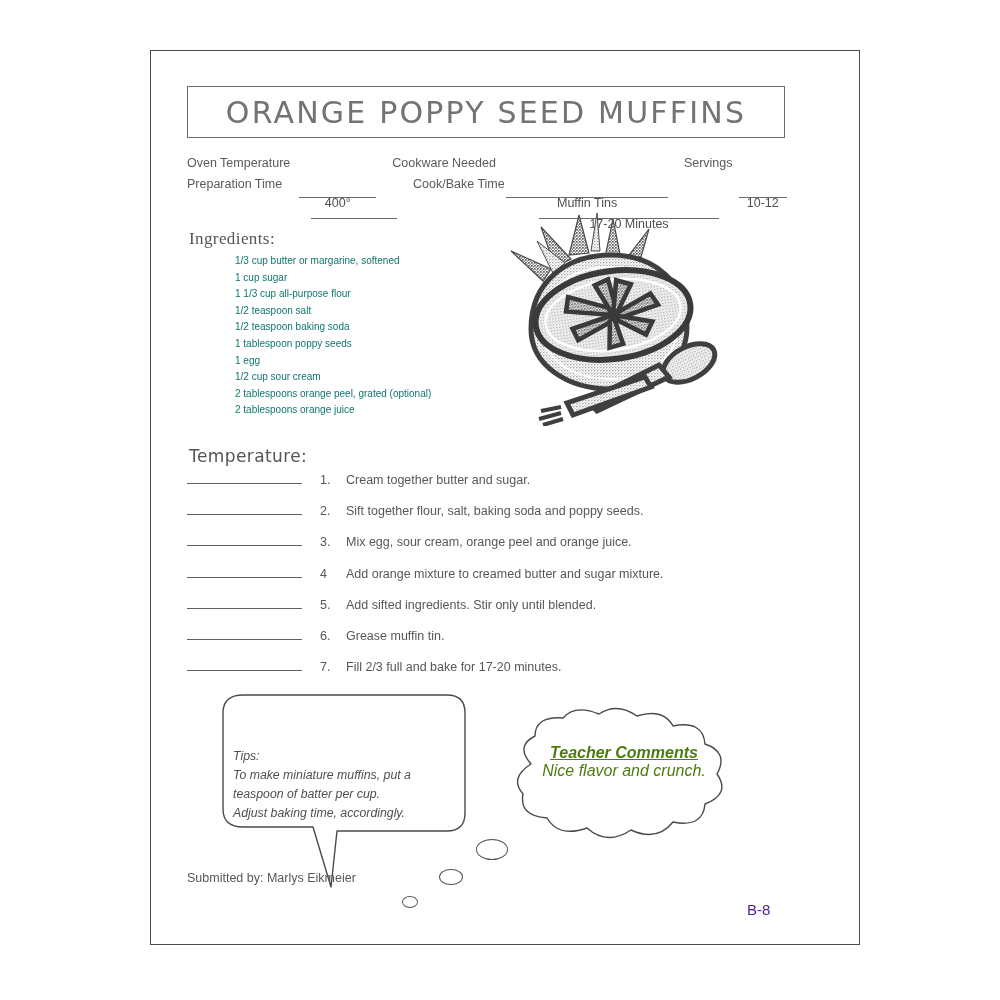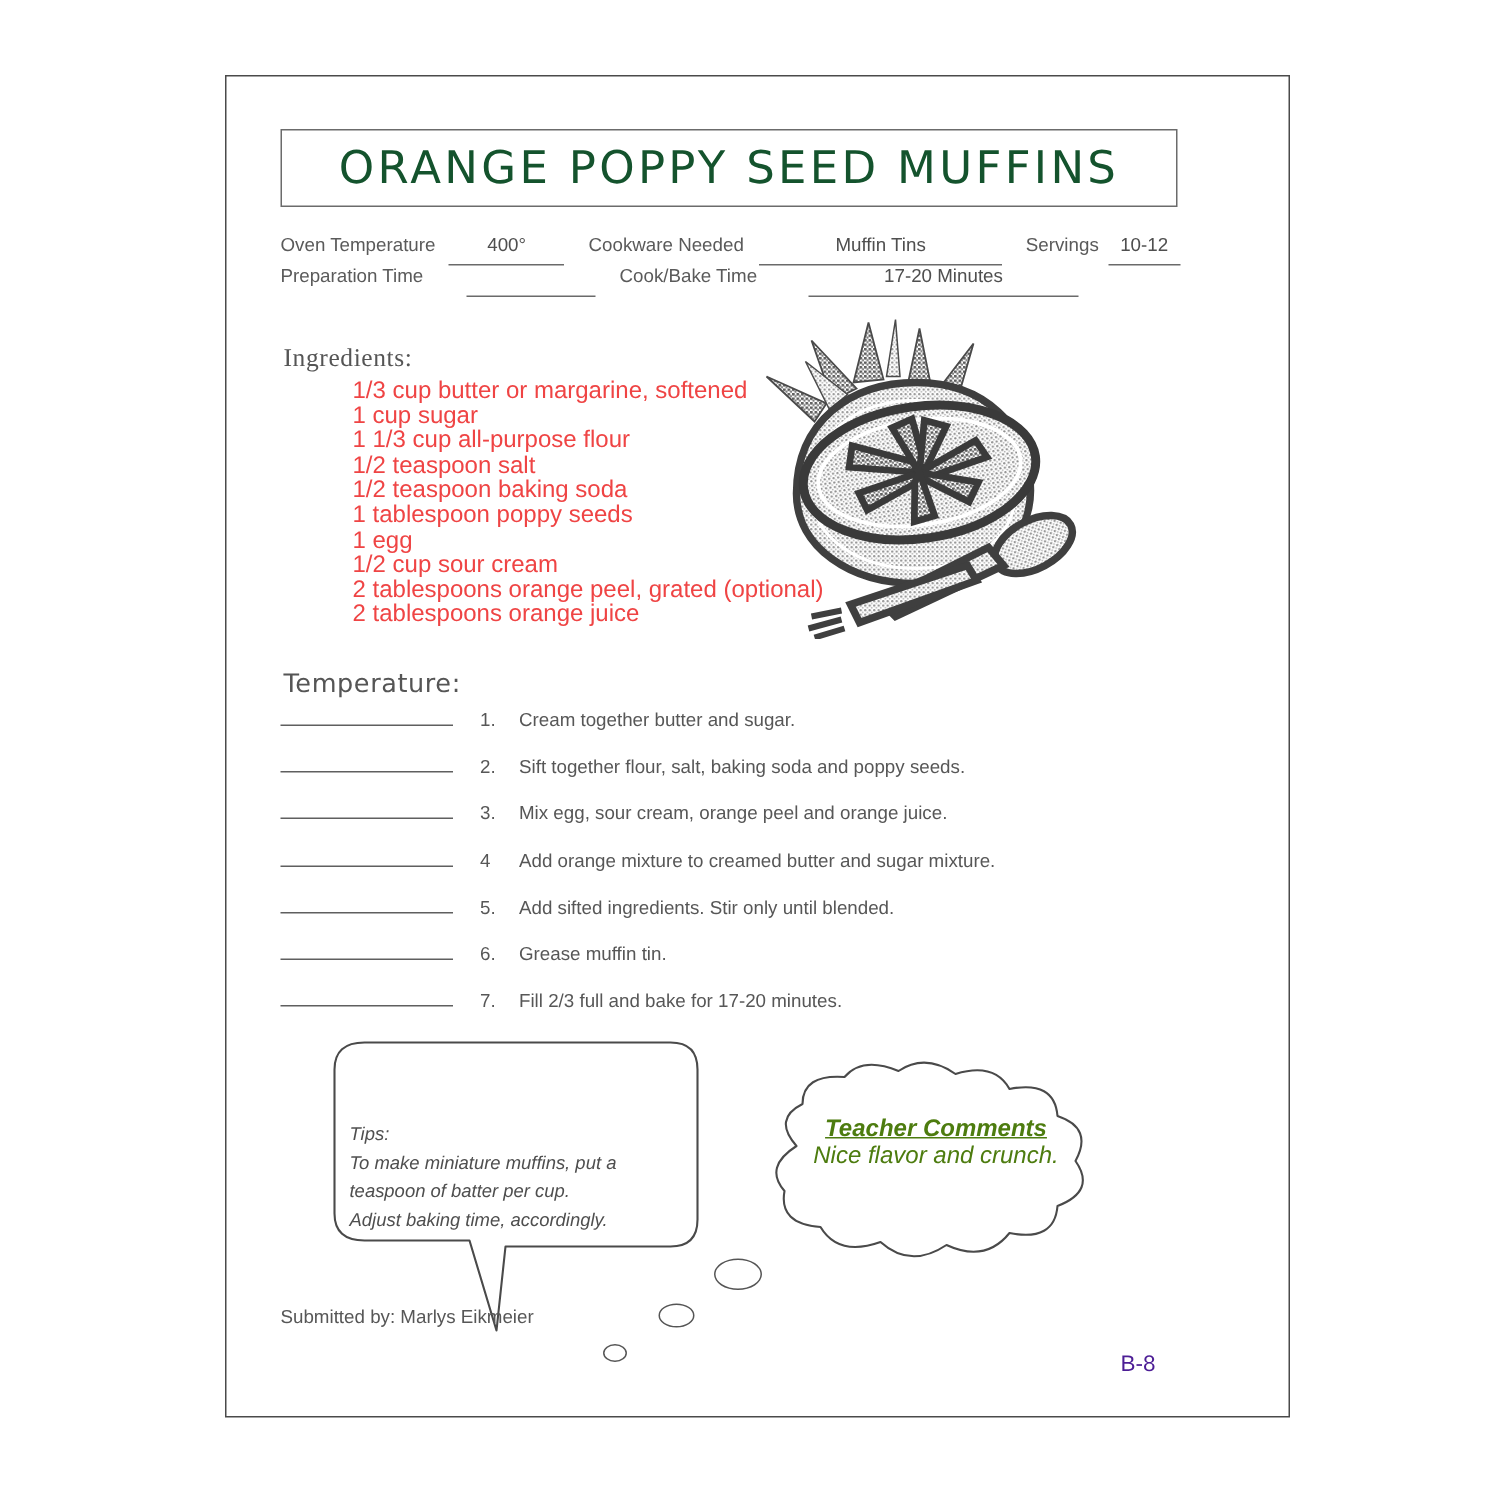--- a/index.html
+++ b/index.html
@@ -36,21 +36,21 @@
     height: 52px;
     border: 1px solid #6b6b6b;
     box-sizing: border-box;
     display: flex;
     align-items: center;
     justify-content: center;
   }
   #recipe-title {
     font-size: 30px;
     letter-spacing: 2.2px;
-    color: #14532d;
+    color: #737373;
     font-family: "DejaVu Sans", sans-serif;
     font-weight: 400;
     white-space: nowrap;
   }
 
   
   #meta-block {
     position: absolute;
     left: 36px;
     top: 105px;
@@ -65,20 +65,21 @@
   .meta-label {
     white-space: nowrap;
   }
   .meta-fill {
     border-bottom: 1px solid #6a6a6a;
     text-align: center;
     font-size: 12.5px;
     color: #4f4f4f;
     padding-bottom: 1px;
     line-height: 14px;
+    margin-top: 40px;
   }
   .meta-fill.blank { color: transparent; }
   .w-oven  { width: 86px; margin-left: 8px; }
   .w-cook  { width: 180px; margin-left: 8px; }
   .w-serv  { width: 54px; margin-left: 6px; }
   .lbl-cook { margin-left: 16px; width: 118px; }
   .lbl-serv { margin-left: 16px; }
   .lbl-oven { width: 116px; }
 
   
@@ -96,23 +97,23 @@
   #ingredients-list {
     position: absolute;
     left: 84px;
     top: 202px;
     width: 330px;
     list-style: none;
     margin: 0;
     padding: 0;
   }
   #ingredients-list li {
-    font-size: 16px;
+    font-size: 10px;
     line-height: 16.6px;
-    color: #ef4444;
+    color: #0f766e;
     white-space: nowrap;
   }
 
   
   #citrus-clipart {
     position: absolute;
     left: 350px;
     top: 160px;
     width: 230px;
     height: 215px;

